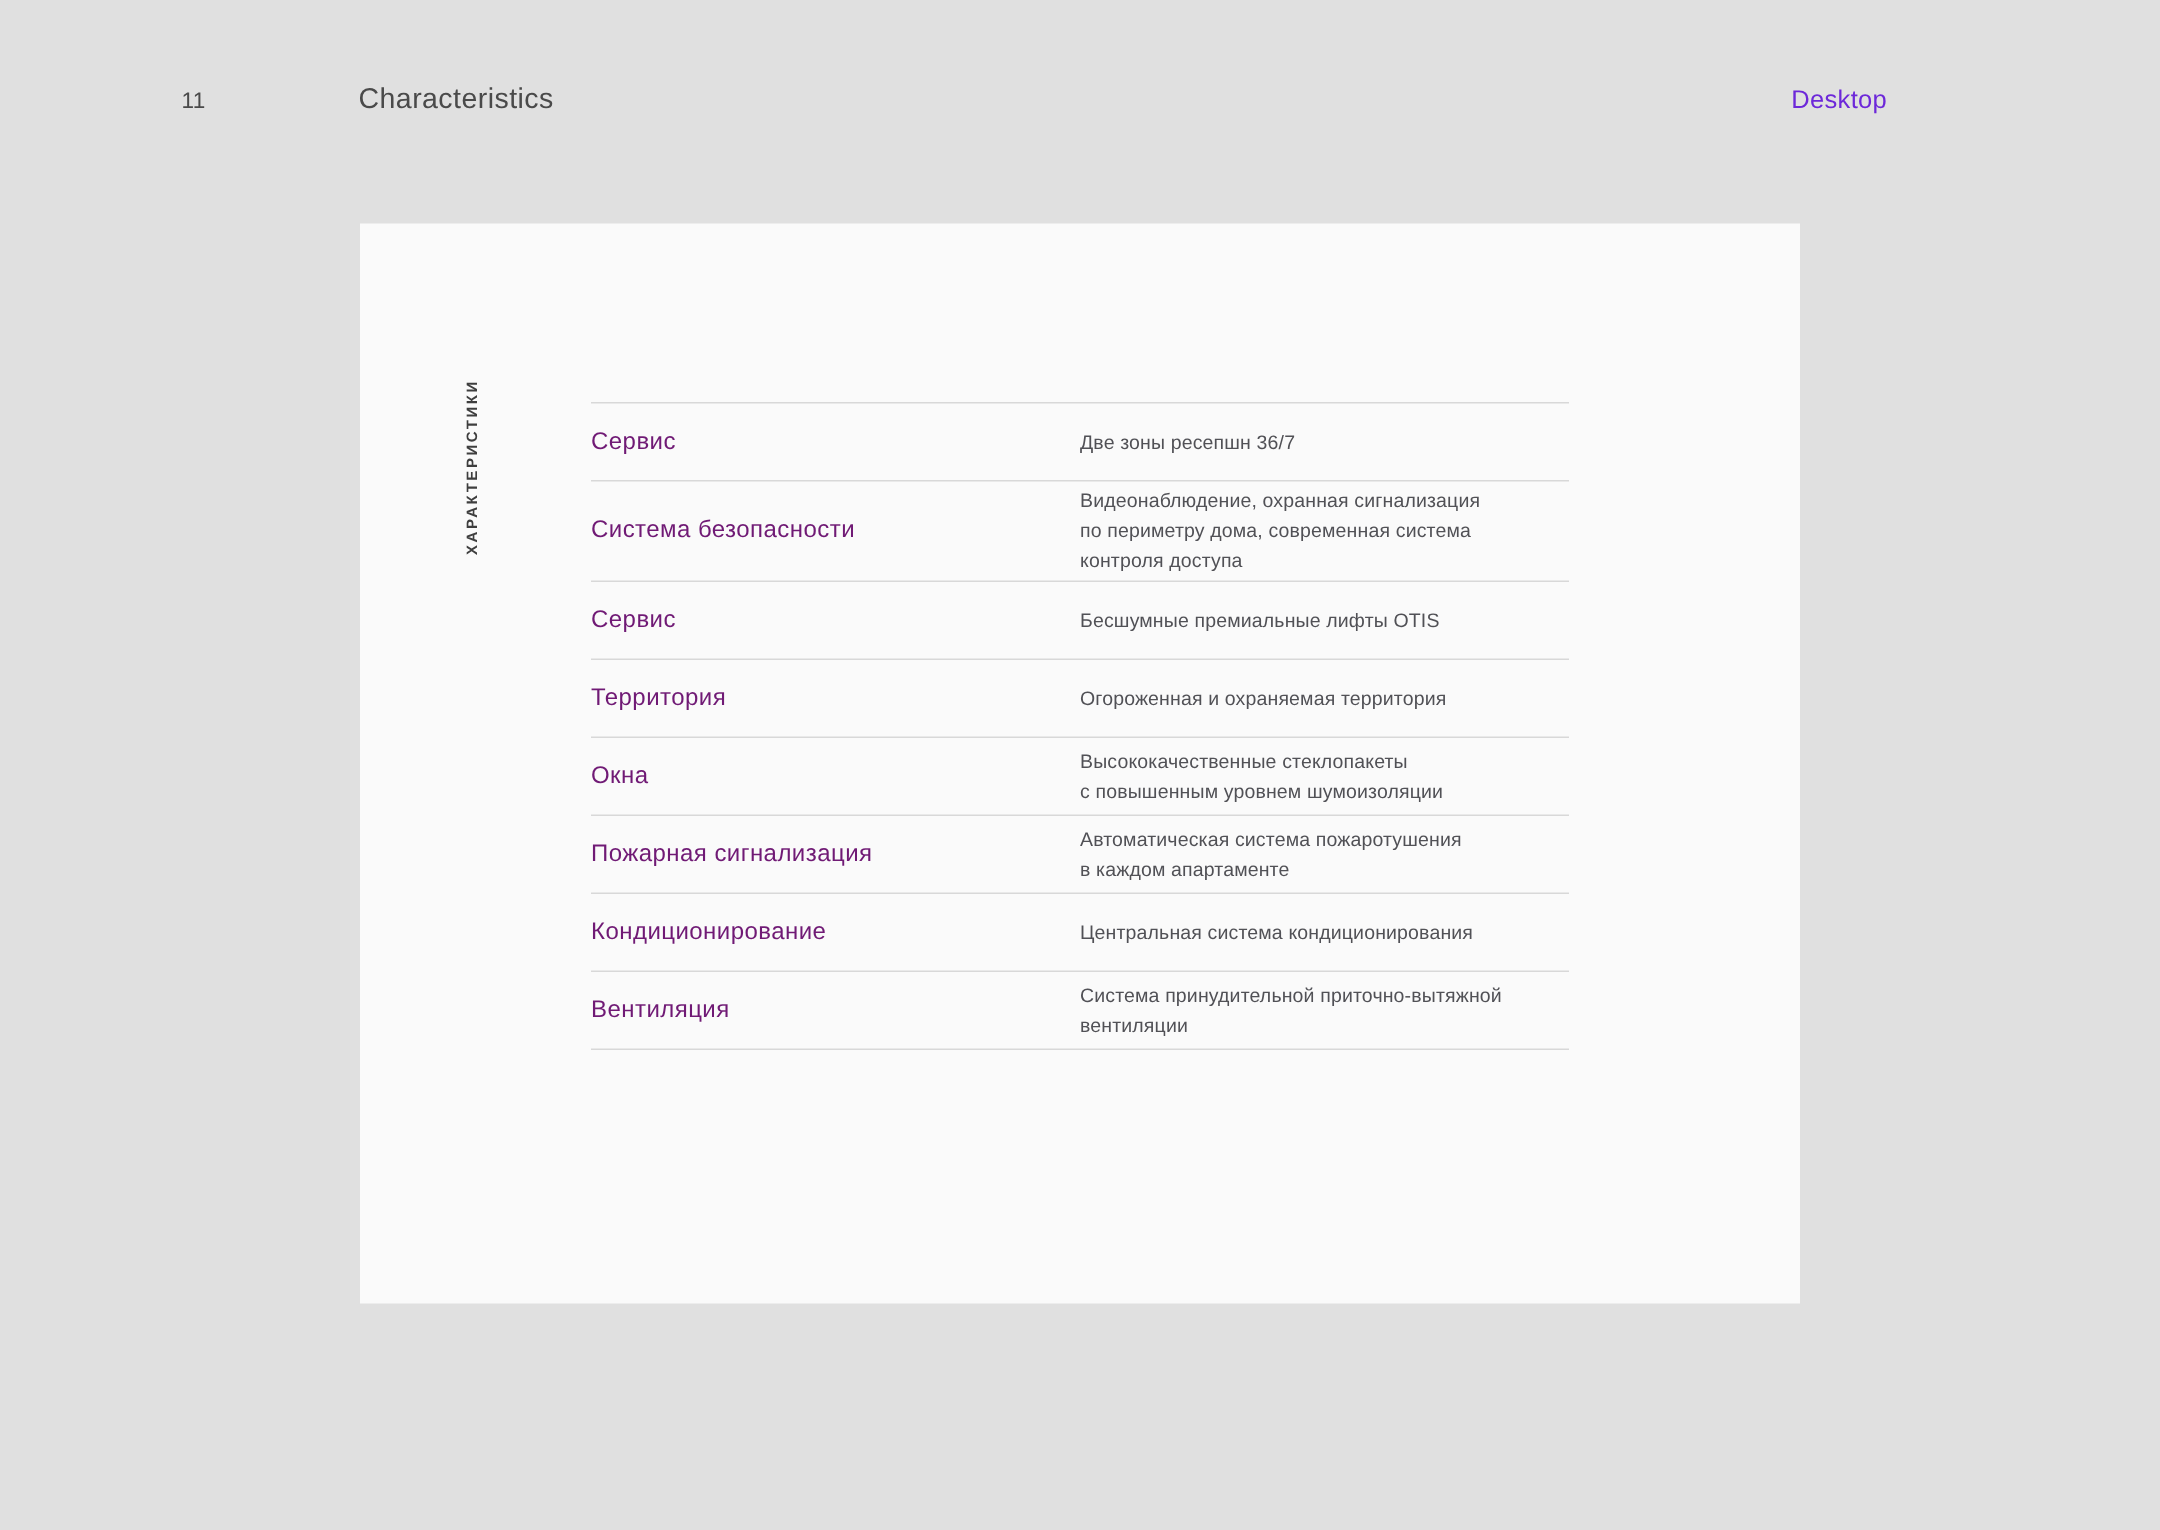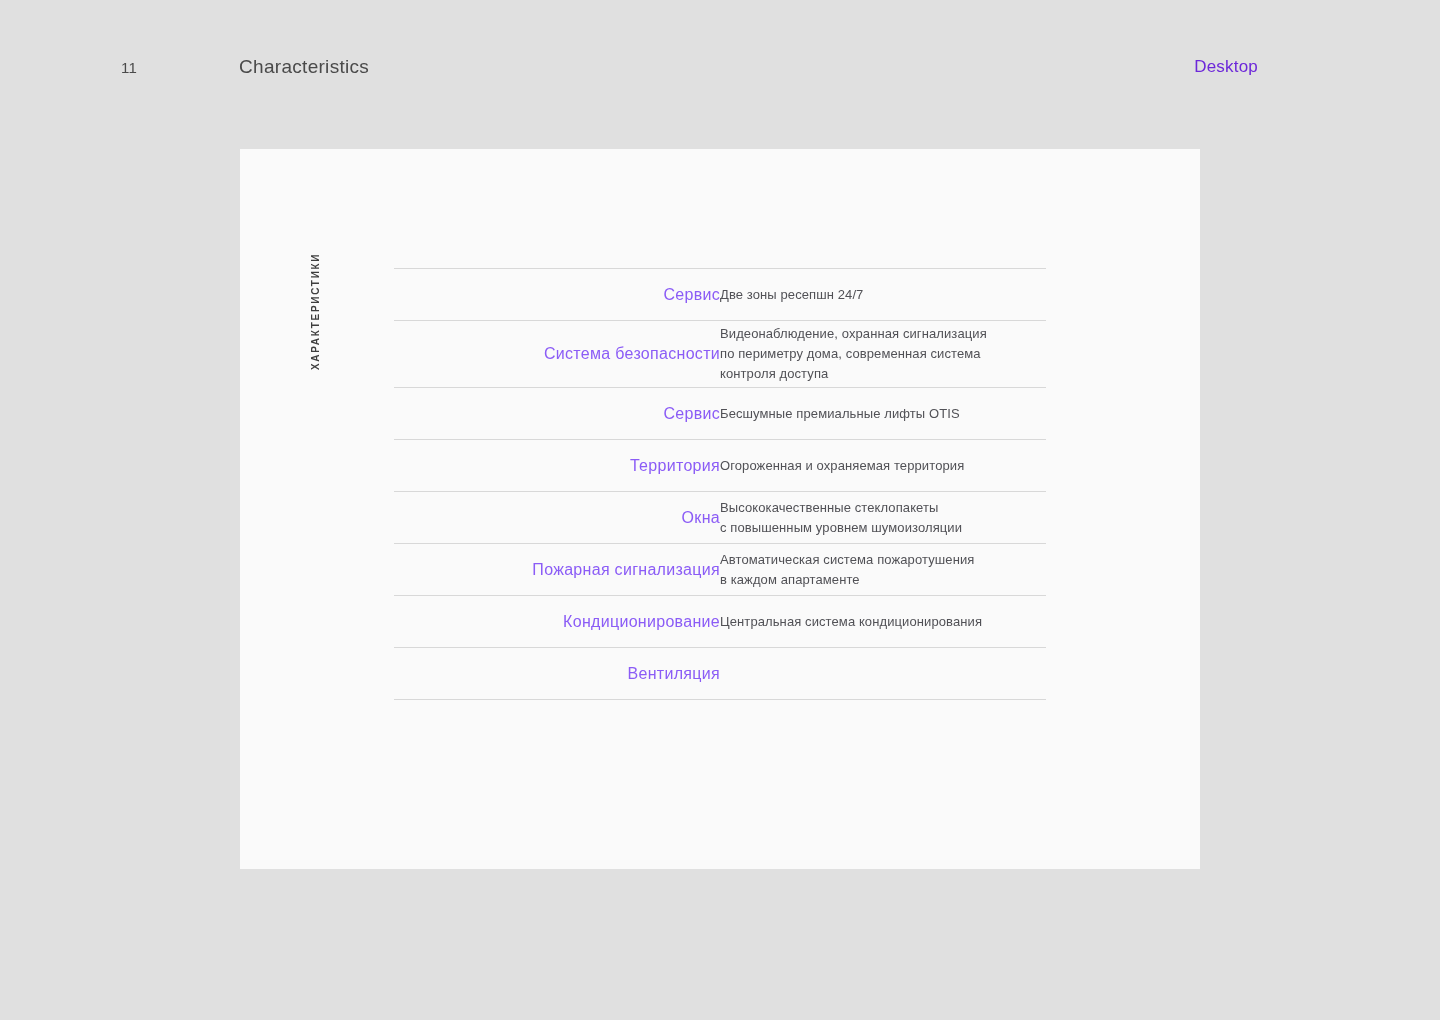--- a/index.html
+++ b/index.html
@@ -76,23 +76,22 @@
     align-items: center;
     box-sizing: border-box;
     min-height: 52px;
     padding: 3px 0;
     border-bottom: 1px solid #d8d8d8;
   }
   .char-row-label {
     flex: none;
     width: 326px;
     font-size: 16px;
-    color: #8b5cf6;
+    color: #701a75;
     letter-spacing: 0.3px;
-    text-align: right;
   }
   .char-row-value {
     flex: 1;
     font-size: 13px;
     line-height: 20px;
     font-weight: 500;
     color: #515156;
     letter-spacing: 0.1px;
     white-space: pre-line;
   }
@@ -103,21 +102,21 @@
 <div class="page-number">11</div>
 <div class="page-title">Characteristics</div>
 <div class="variant-label">Desktop</div>
 
 <div class="design-card">
   <div class="side-label">ХАРАКТЕРИСТИКИ</div>
 
   <div class="char-table">
     <div class="char-row">
       <div class="char-row-label">Сервис</div>
-      <div class="char-row-value">Две зоны ресепшн 24/7</div>
+      <div class="char-row-value">Две зоны ресепшн 36/7</div>
     </div>
     <div class="char-row">
       <div class="char-row-label">Система безопасности</div>
       <div class="char-row-value">Видеонаблюдение, охранная сигнализация
 по периметру дома, современная система
 контроля доступа</div>
     </div>
     <div class="char-row">
       <div class="char-row-label">Сервис</div>
       <div class="char-row-value">Бесшумные премиальные лифты OTIS</div>
@@ -135,15 +134,17 @@
       <div class="char-row-label">Пожарная сигнализация</div>
       <div class="char-row-value">Автоматическая система пожаротушения
 в каждом апартаменте</div>
     </div>
     <div class="char-row">
       <div class="char-row-label">Кондиционирование</div>
       <div class="char-row-value">Центральная система кондиционирования</div>
     </div>
     <div class="char-row">
       <div class="char-row-label">Вентиляция</div>
+      <div class="char-row-value">Система принудительной приточно-вытяжной
+вентиляции</div>
     </div>
   </div>
 </div>
 
 </body></html>

